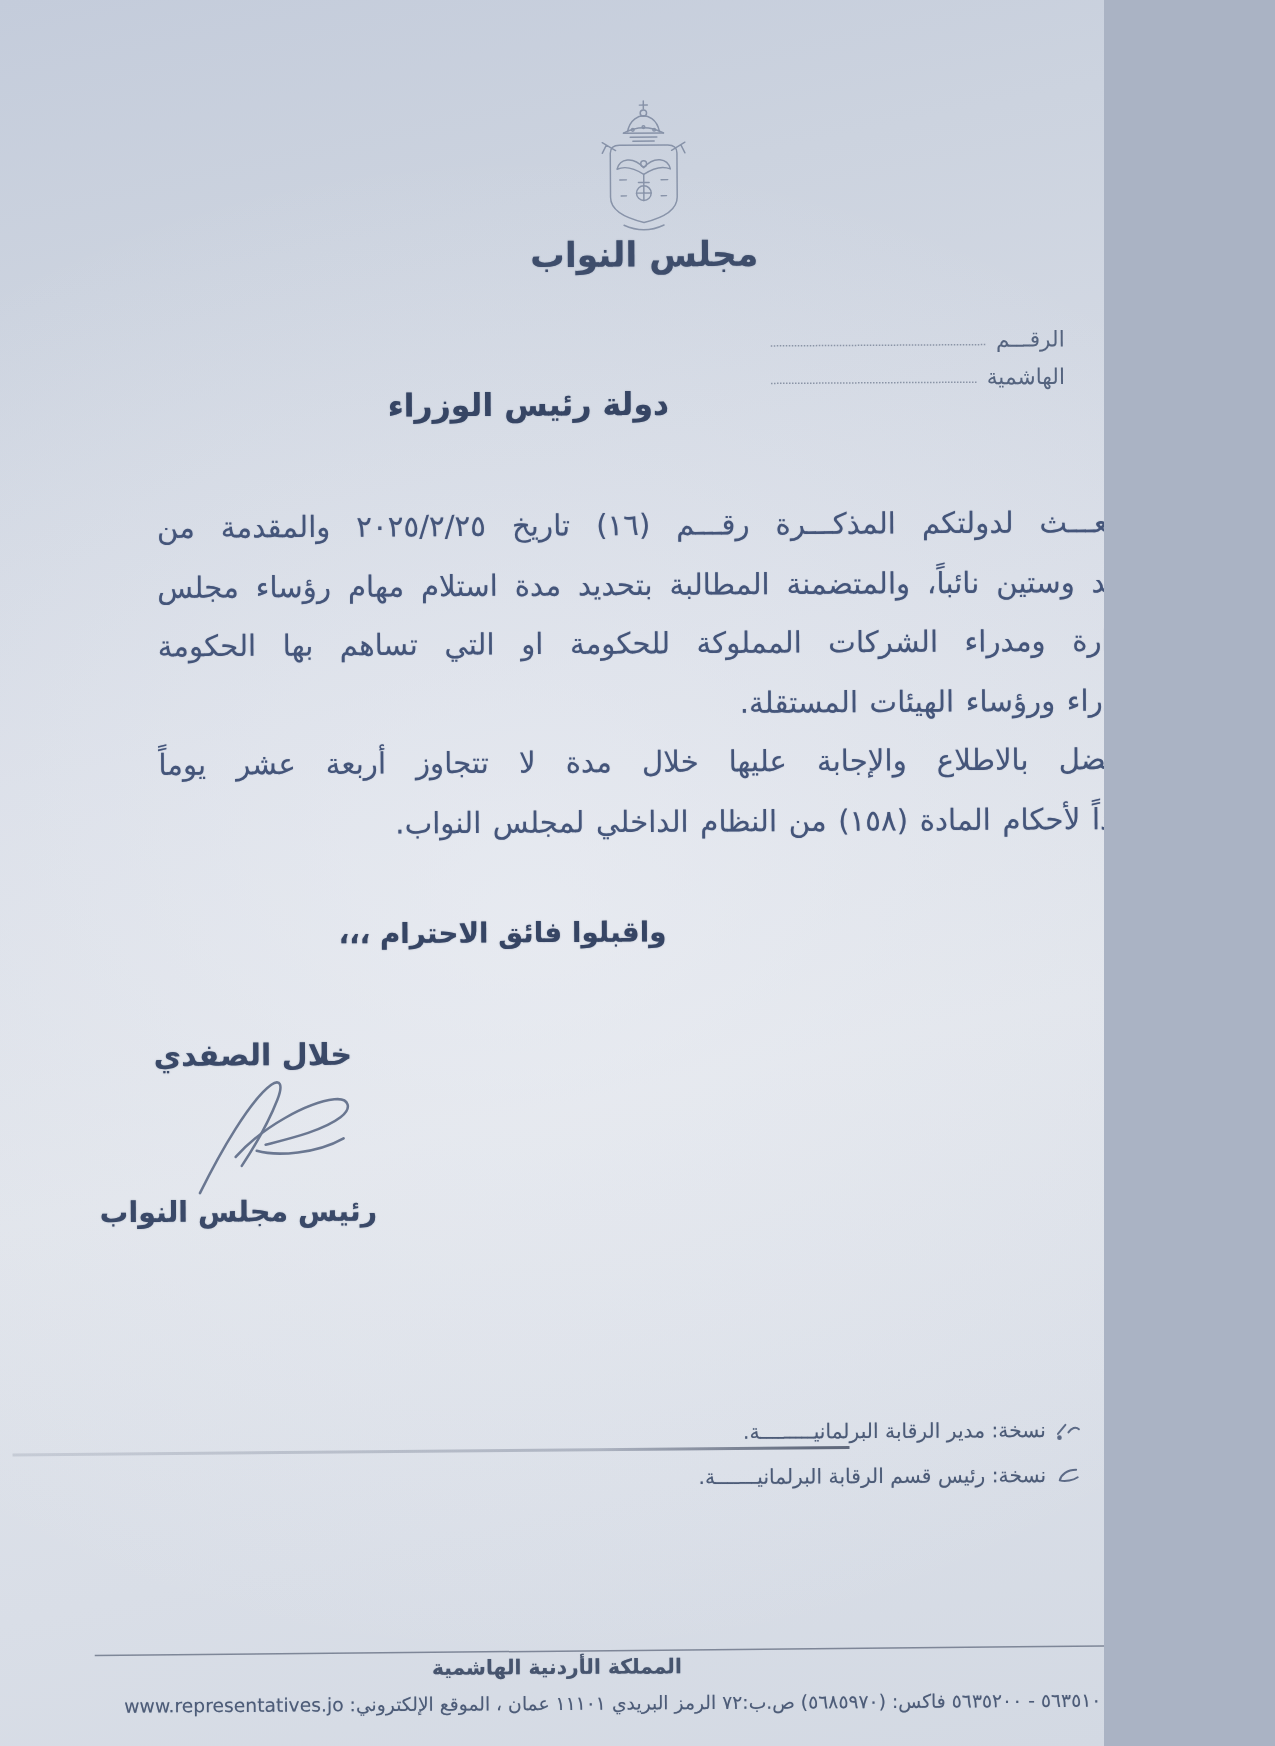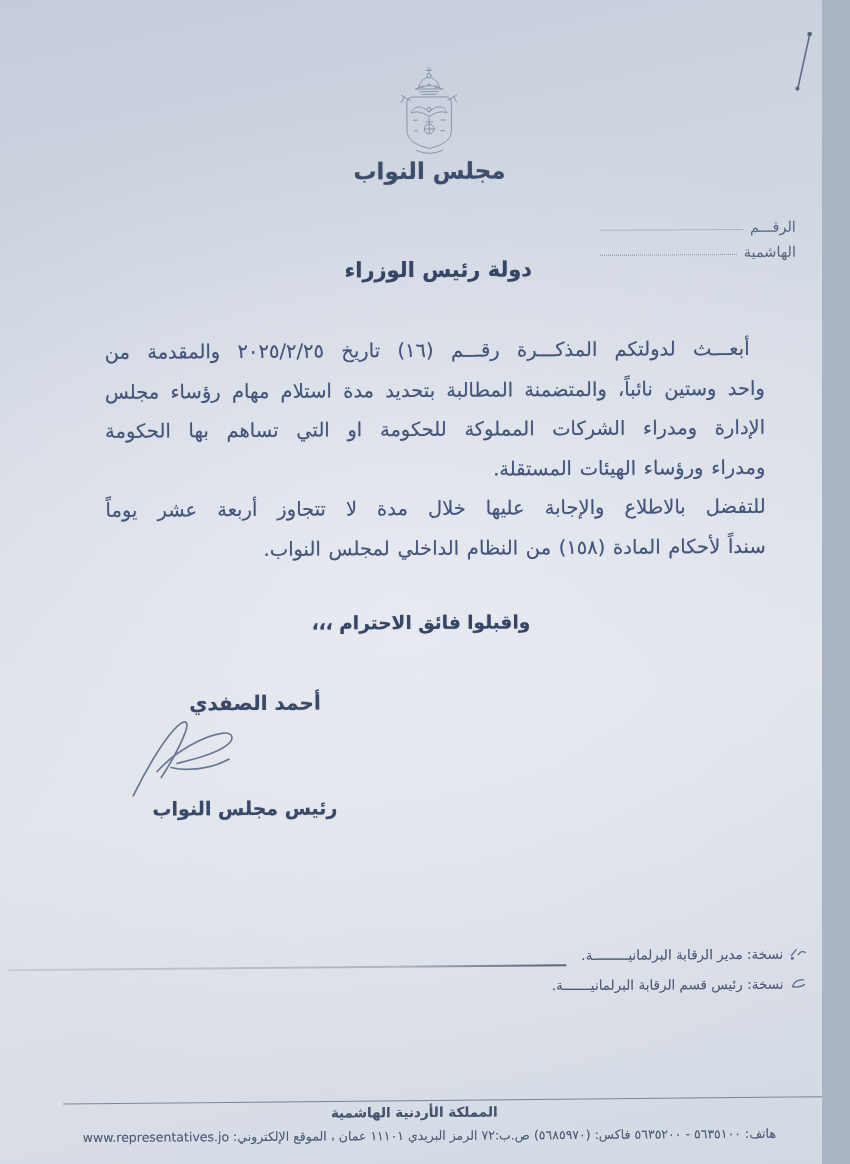--- a/index.html
+++ b/index.html
@@ -1,18 +1,18 @@
 <!DOCTYPE html>
 <html lang="ar"><head>
 <meta charset="utf-8">
 <style>
   * { margin:0; padding:0; box-sizing:border-box; }
   html,body { background:#aab3c4; }
   .page {
-    position:relative; width:822px; height:1164px; overflow:hidden;
+    position:relative; width:736px; height:1164px; overflow:hidden;
     font-family:"DejaVu Sans", sans-serif;
     background:
       radial-gradient(900px 720px at 48% 52%, rgba(240,242,247,0.55), rgba(240,242,247,0) 70%),
       linear-gradient(168deg, #c4ccdb 0%, #ccd3df 16%, #d7dce6 40%, #dfe3ea 62%, #d9dee7 82%, #d3d9e3 100%);
   }
   .content { position:absolute; inset:0; transform:rotate(-0.35deg); }
   .ar { direction:rtl; unicode-bidi:plaintext; }
 
   
   .crest { position:absolute; left:392px; top:64px; width:80px; height:100px; opacity:.72; }
@@ -139,21 +139,21 @@
       <div class="line justify first-indent ar">أبعـــث لدولتكم المذكـــرة رقـــم (١٦) تاريخ ٢٠٢٥/٢/٢٥ والمقدمة من</div>
       <div class="line justify ar">واحد وستين نائباً، والمتضمنة المطالبة بتحديد مدة استلام مهام رؤساء مجلس</div>
       <div class="line justify ar">الإدارة ومدراء الشركات المملوكة للحكومة او التي تساهم بها الحكومة</div>
       <div class="line ar">ومدراء ورؤساء الهيئات المستقلة.</div>
       <div class="line justify ar">للتفضل بالاطلاع والإجابة عليها خلال مدة لا تتجاوز أربعة عشر يوماً</div>
       <div class="line ar">سنداً لأحكام المادة (١٥٨) من النظام الداخلي لمجلس النواب.</div>
     </div>
 
     <div class="closing ar">واقبلوا فائق الاحترام ،،،</div>
 
-    <div class="signer-name ar">أحمد الصفدي</div>
+    <div class="signer-name ar">خلال الصفدي</div>
     <svg class="signature" viewBox="0 0 140 96" aria-hidden="true">
       <g class="ink" stroke="#49587a" stroke-width="1.7" opacity="0.9">
         <path d="M6,88 C20,60 40,26 54,16 C60,12 62,16 58,26 C52,41 42,58 34,70"></path>
         <path d="M30,64 C48,44 78,28 96,26 C106,25 108,32 100,38 C88,47 66,52 50,56"></path>
         <path d="M44,60 C58,64 84,62 102,52"></path>
       </g>
     </svg>
     <div class="signer-title ar">رئيس مجلس النواب</div>
 
     <div class="scan-line"></div>

